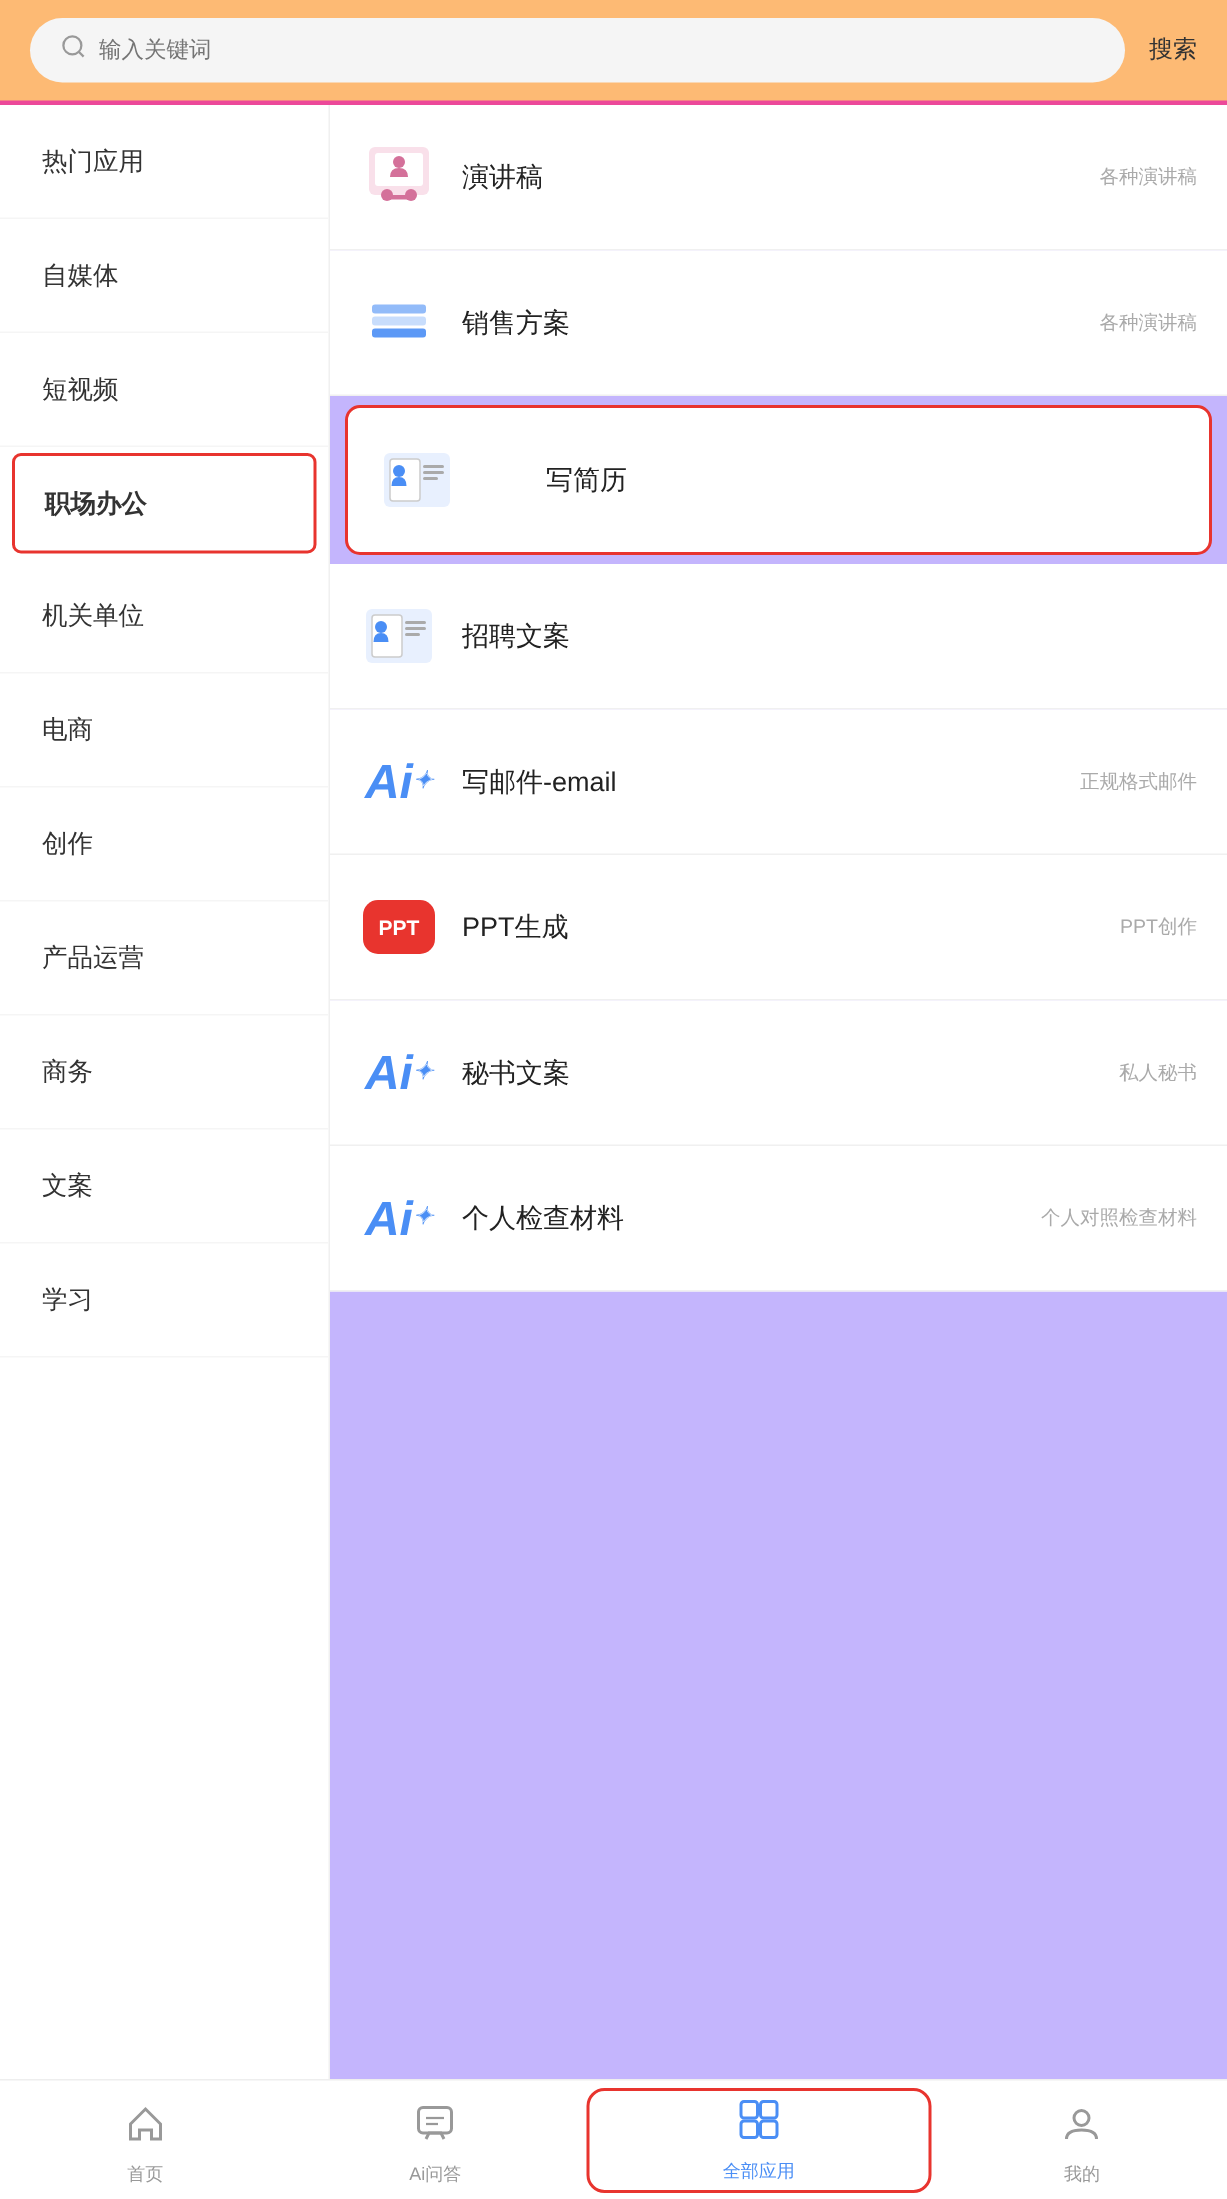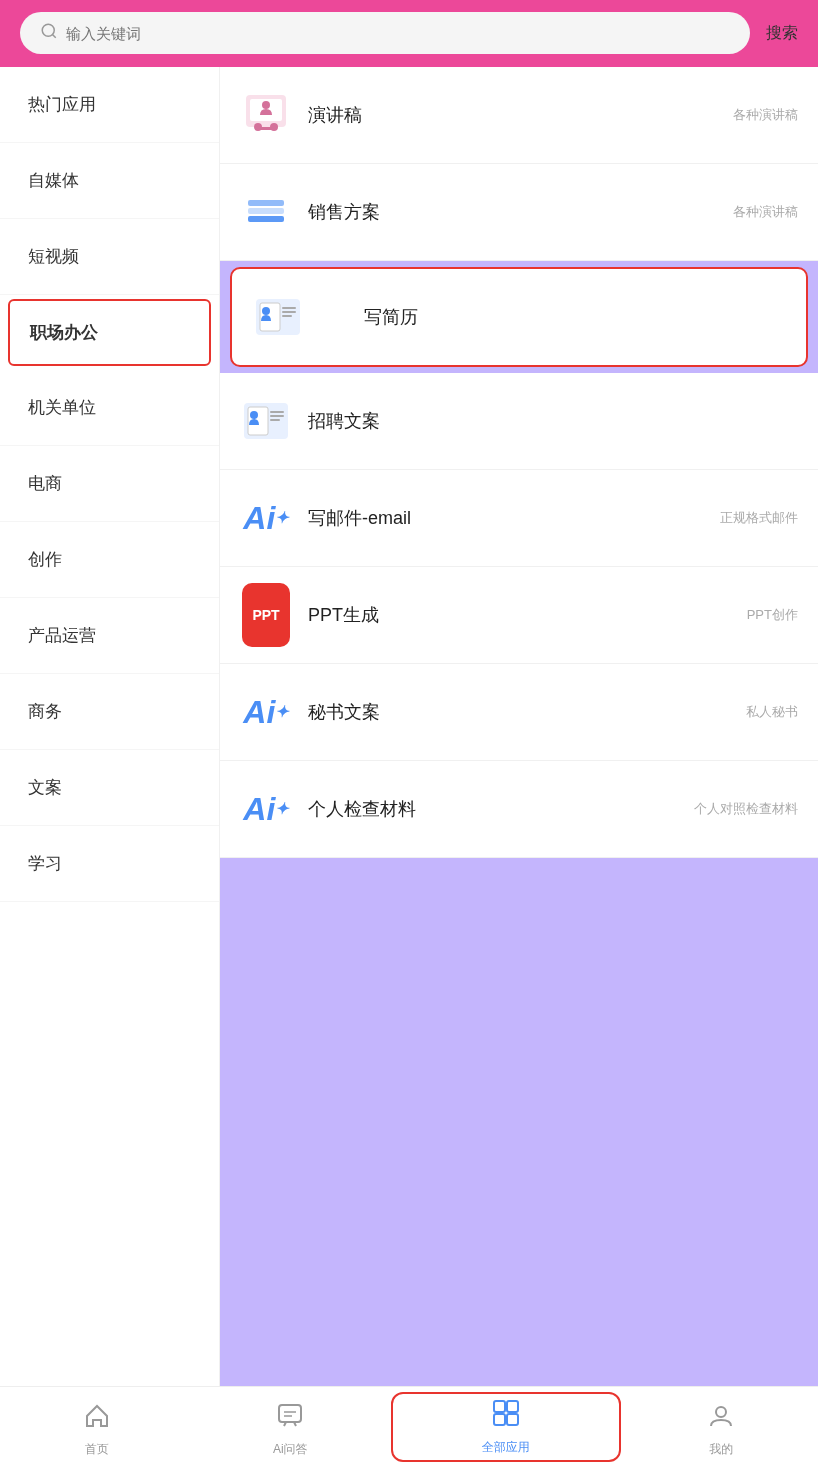--- a/index.html
+++ b/index.html
@@ -10,22 +10,22 @@
       background: #fff;
       overflow: hidden;
       position: relative;
     }
 
     
     .search-bar {
       display: flex;
       align-items: center;
       padding: 12px 20px;
-      background: #ec4899;
-      border-bottom: 1px solid #ec4899;
+      background: #fdba74;
+      border-bottom: 3px solid #ec4899;
     }
     .search-input-wrap {
       display: flex;
       align-items: center;
       flex: 1;
       background: #f5f5f5;
       border-radius: 50px;
       padding: 10px 20px;
       gap: 8px;
     }
@@ -270,21 +270,21 @@
         </div>
       </div>
       <div class="content-item-text">
         <div class="content-item-title">写邮件-email</div>
       </div>
       <span class="content-item-subtitle">正规格式邮件</span>
     </div>
 
     <div class="content-item">
       <div class="content-item-icon">
-        <div style="width:48px;height:64px;background:#e8342e;border-radius:10px;display:flex;align-items:center;justify-content:center;color:#fff;font-weight:700;font-size:14px;">PPT</div>
+        <div style="width:48px;height:36px;background:#e8342e;border-radius:10px;display:flex;align-items:center;justify-content:center;color:#fff;font-weight:700;font-size:14px;">PPT</div>
       </div>
       <div class="content-item-text">
         <div class="content-item-title">PPT生成</div>
       </div>
       <span class="content-item-subtitle">PPT创作</span>
     </div>
 
     <div class="content-item">
       <div class="content-item-icon">
         <div style="font-size:32px;font-weight:700;color:#4a8ef5;font-style:italic;line-height:1;position:relative;width:52px;height:52px;display:flex;align-items:center;justify-content:center;">

